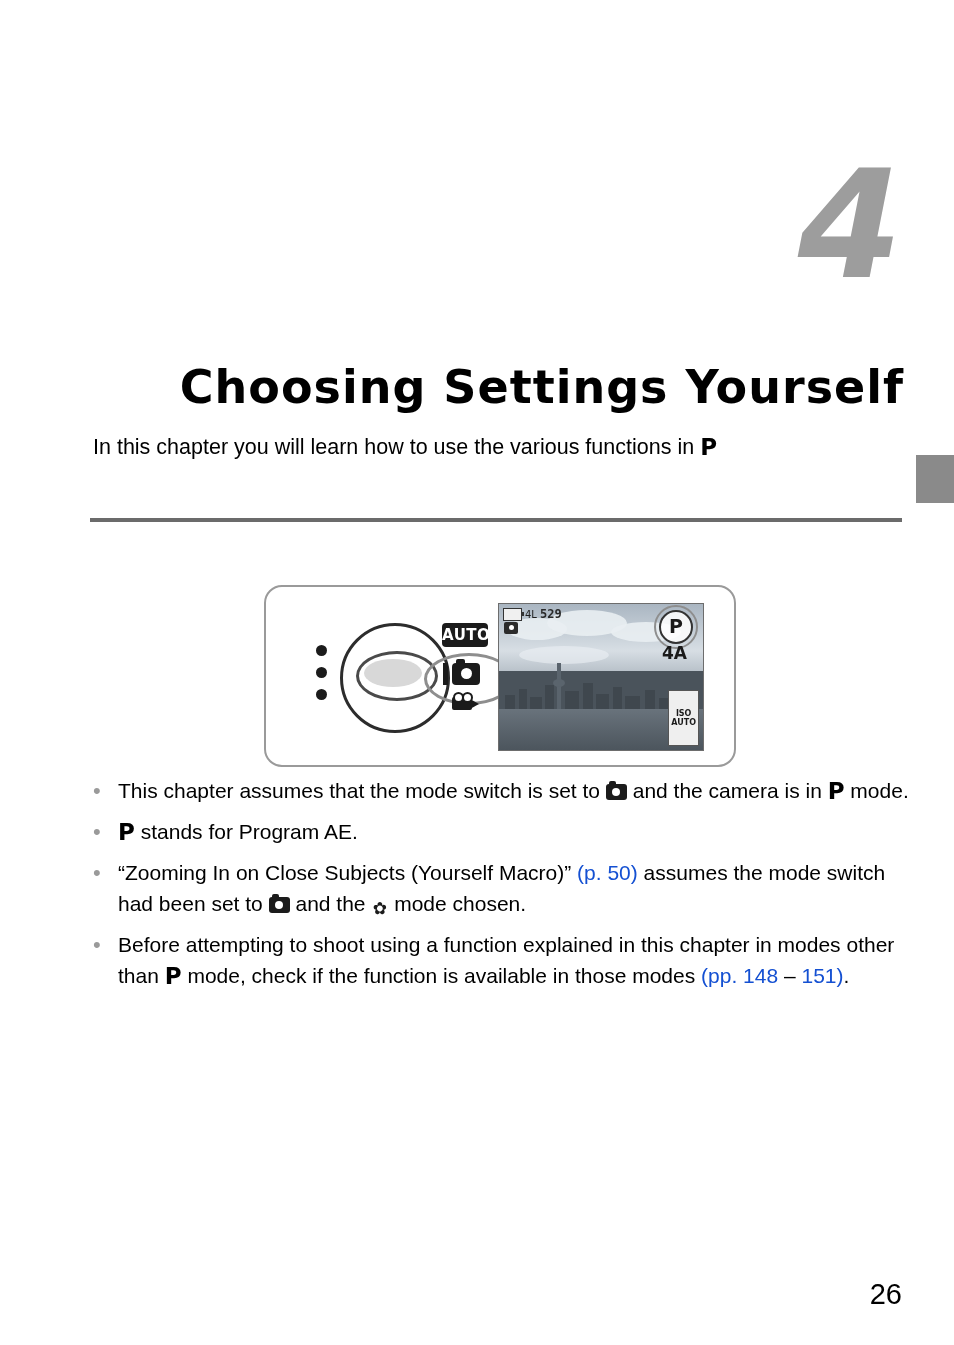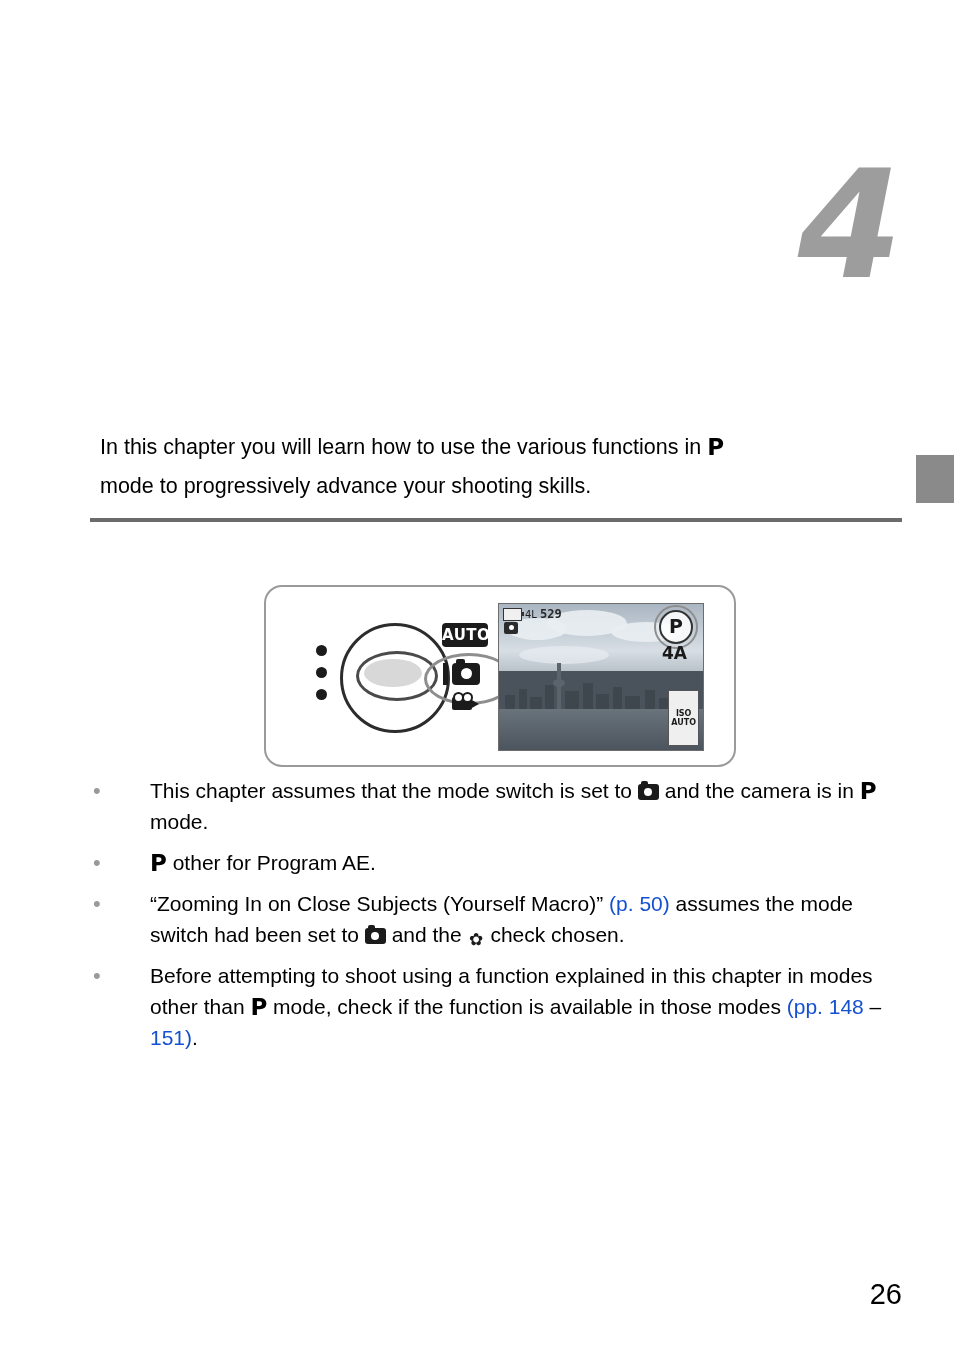--- a/index.html
+++ b/index.html
@@ -55,21 +55,21 @@
     text-align: right;
     font-size: 46px;
     font-weight: bold;
     letter-spacing: 1px;
     font-family: "DejaVu Sans", sans-serif;
     color: #000;
   }
 
   .intro {
     position: absolute;
-    left: 100px;
+    left: 93px;
     width: 790px;
     top: 428px;
     font-size: 21.5px;
     line-height: 39px;
     color: #000;
   }
 
   .rule {
     position: absolute;
     left: 90px;
@@ -474,21 +474,20 @@
     line-height: 31px;
     text-align: left;
     padding-left: 3px;
     box-sizing: border-box;
   }
   .bullet-text {
     flex: 1;
     font-size: 21px;
     line-height: 31px;
     color: #000;
-    margin-left: 32px;
   }
   .link {
     color: #1450d2;
   }
 
   .page-number {
     position: absolute;
     right: 52px;
     bottom: 34px;
     font-size: 29px;
@@ -497,26 +496,26 @@
 </style>
 </head>
 <body>
 
 <div class="page">
 
   <div class="chapter-number">4</div>
 
   <div class="side-tab"></div>
 
+  <div class="chapter-title">Choosing Settings Yourself</div>
 
   <div class="intro">
     <span>In this chapter you will learn how to use the various functions in</span>
     <span class="glyph-p">P</span>
     <br>
-    <span>mode to progressively advance your shooting skills.</span>
   </div>
 
   <div class="rule"></div>
 
   <div class="illus-box">
 
     <div class="dial-wrap">
       <div class="dial-circle"></div>
       <div class="dial-inner"></div>
       <div class="dial-ellipse"></div>
@@ -578,28 +577,28 @@
     <div class="bullet-row">
       <div class="bullet-dot">•</div>
       <div class="bullet-text">
         <span>This chapter assumes that the mode switch is set to </span><span class="glyph-cam"></span><span> and the camera is in </span><span class="glyph-p">P</span><span> mode.</span>
       </div>
     </div>
 
     <div class="bullet-row">
       <div class="bullet-dot">•</div>
       <div class="bullet-text">
-        <span class="glyph-p">P</span><span> other for Program AE.</span>
+        <span class="glyph-p">P</span><span> stands for Program AE.</span>
       </div>
     </div>
 
     <div class="bullet-row">
       <div class="bullet-dot">•</div>
       <div class="bullet-text">
-        <span>“Zooming In on Close Subjects (Yourself Macro)” </span><span class="link">(p. 50)</span><span> assumes the mode switch had been set to </span><span class="glyph-cam"></span><span> and the </span><span class="glyph-macro">✿</span><span> check chosen.</span>
+        <span>“Zooming In on Close Subjects (Yourself Macro)” </span><span class="link">(p. 50)</span><span> assumes the mode switch had been set to </span><span class="glyph-cam"></span><span> and the </span><span class="glyph-macro">✿</span><span> mode chosen.</span>
       </div>
     </div>
 
     <div class="bullet-row">
       <div class="bullet-dot">•</div>
       <div class="bullet-text">
         <span>Before attempting to shoot using a function explained in this chapter in modes other than </span><span class="glyph-p">P</span><span> mode, check if the function is available in those modes </span><span class="link">(pp. 148</span><span> – </span><span class="link">151)</span><span>.</span>
       </div>
     </div>
 

